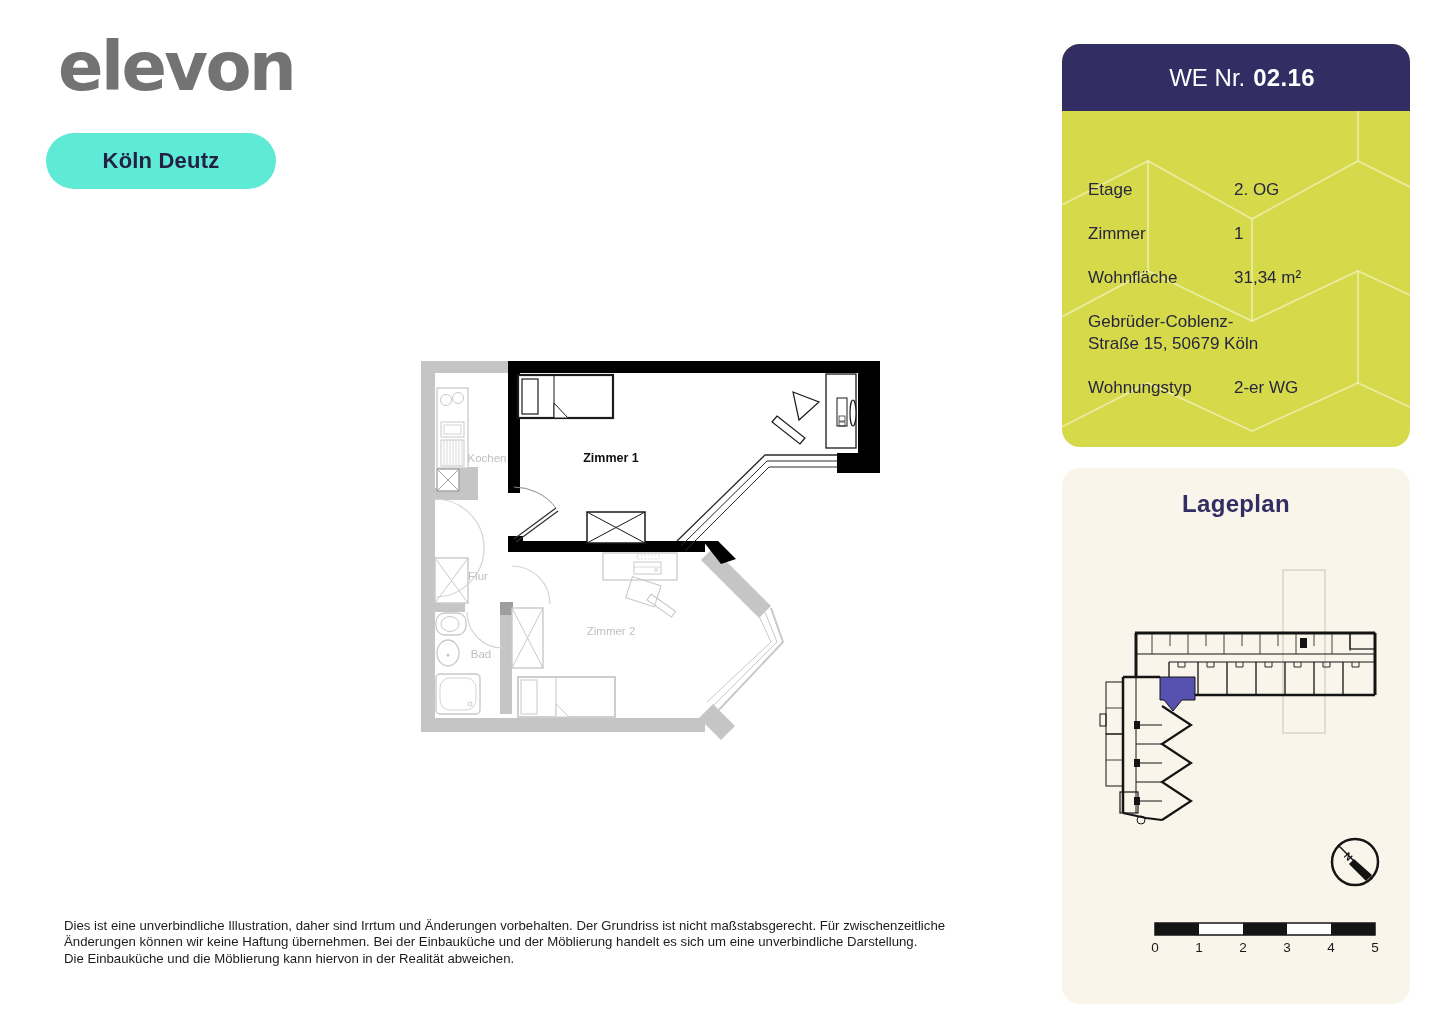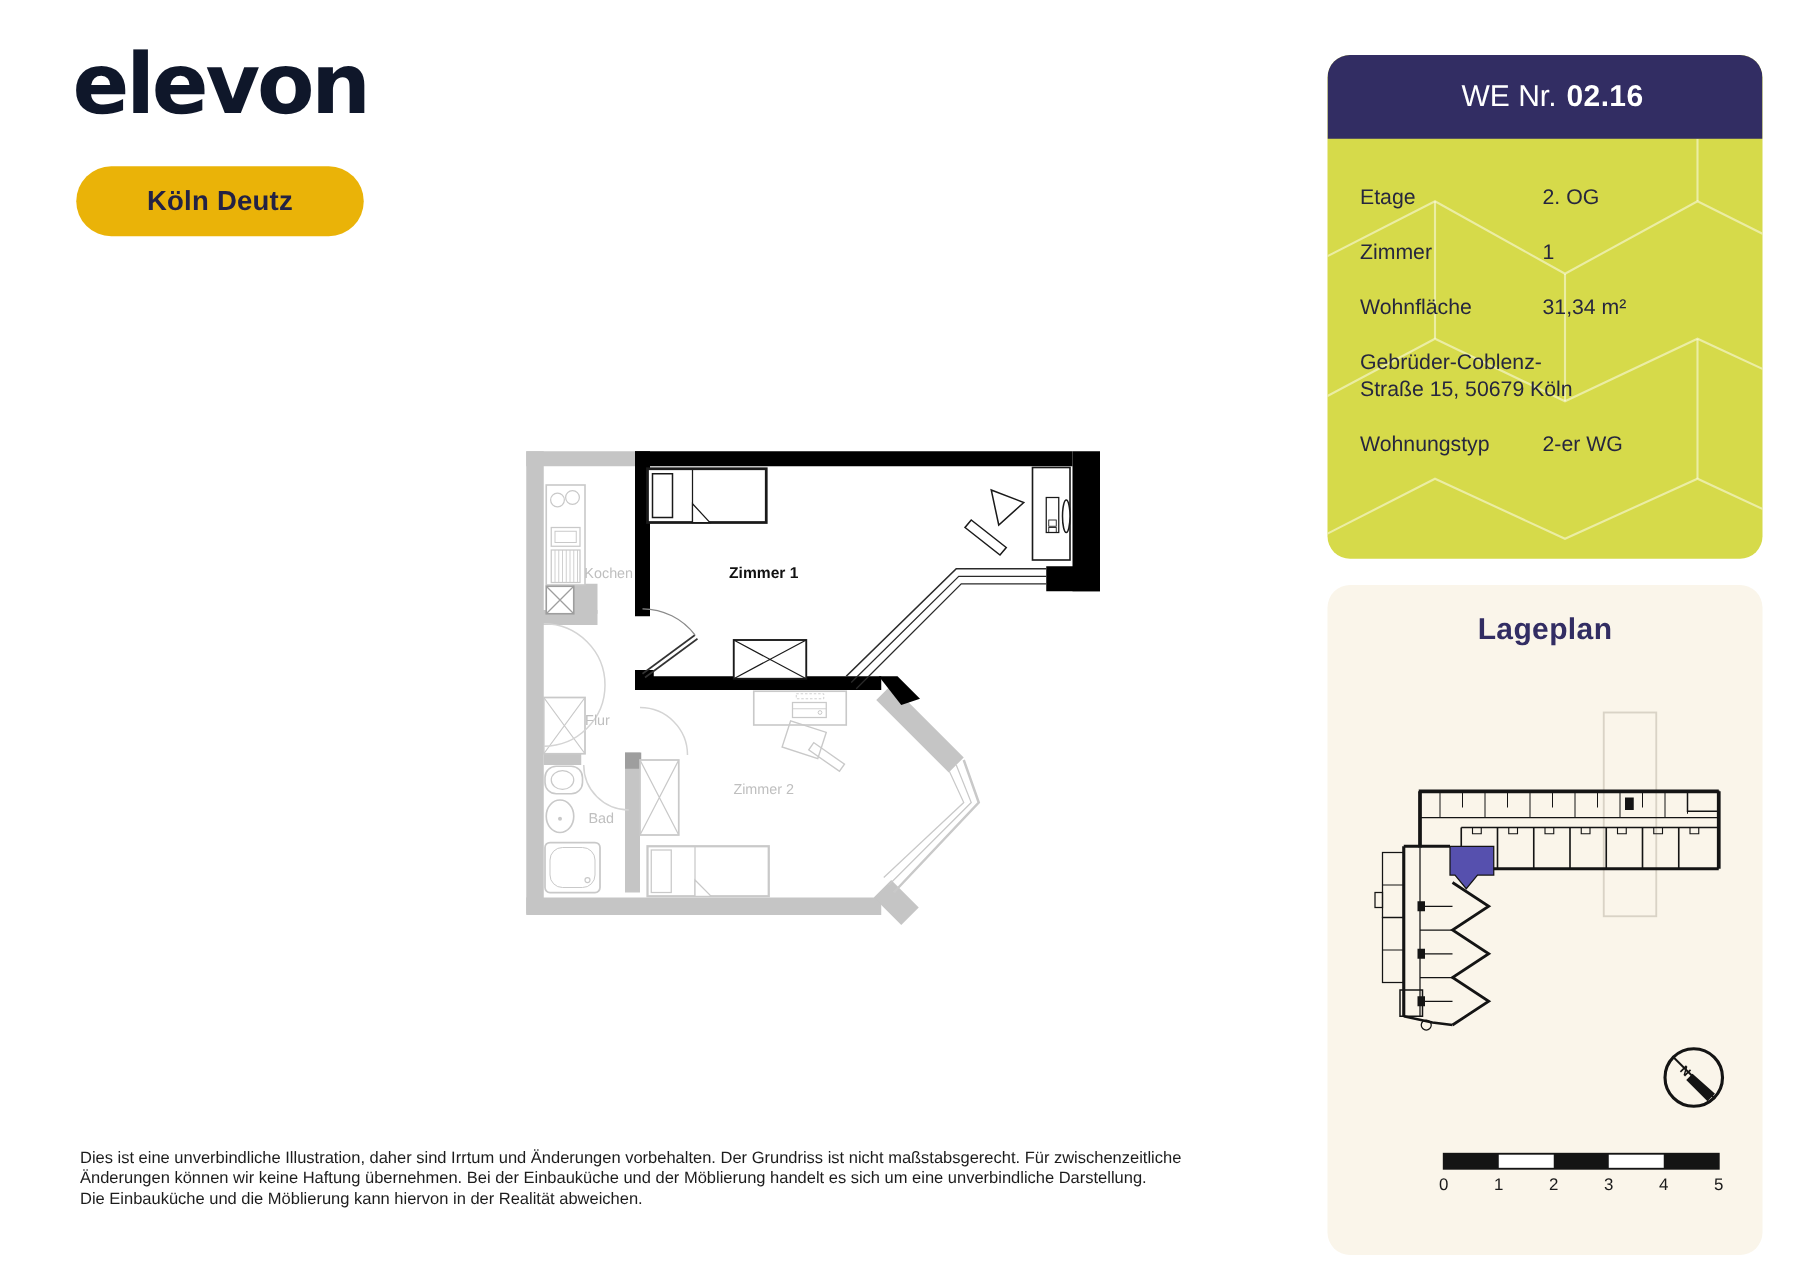--- a/index.html
+++ b/index.html
@@ -4,43 +4,43 @@
 <style>
   html,body{margin:0;padding:0;}
   body{
     width:1440px;height:1019px;position:relative;background:#ffffff;
     font-family:"Liberation Sans", sans-serif;overflow:hidden;color:#1c1c1c;
   }
   
   .logo{
     position:absolute;left:58px;top:28px;
     font-family:"DejaVu Sans", sans-serif;
-    font-size:67px;font-weight:700;letter-spacing:-2.5px;color:#0f172a;
+    font-size:67px;font-weight:700;letter-spacing:-2.5px;color:#737373;
   }
   .location-pill{
-    position:absolute;left:61px;top:133px;width:230px;height:56px;
-    background:#eab308;border-radius:28px;
+    position:absolute;left:46px;top:133px;width:230px;height:56px;
+    background:#5eead4;border-radius:28px;
     display:flex;align-items:center;justify-content:center;
     color:#232244;font-size:22px;font-weight:700;letter-spacing:.2px;
   }
   
   .unit-card{
     position:absolute;left:1062px;top:44px;width:348px;height:403px;
     border-radius:18px;overflow:hidden;background:#d6da4a;
   }
   .unit-card-header{
     position:relative;height:67px;background:#322d63;color:#ffffff;
     display:flex;align-items:center;justify-content:center;gap:8px;
     font-size:24px;z-index:3;padding-left:12px;
   }
   .title-prefix{font-weight:400}
   .title-number{font-weight:700;letter-spacing:.3px}
   .unit-card-body{position:relative;height:336px;}
   .card-pattern{position:absolute;inset:0;z-index:1;}
-  .unit-rows{position:relative;z-index:2;padding:36px 0 0 26px;}
+  .unit-rows{position:relative;z-index:2;padding:68px 0 0 26px;}
   .info-row{display:flex;margin-bottom:22px;font-size:17px;line-height:22px;color:#26263e;}
   .info-row .label{width:146px;flex:none;}
   .info-row .value{width:176px;flex:none;}
   
   .lageplan-card{
     position:absolute;left:1062px;top:468px;width:348px;height:536px;
     border-radius:18px;background:#faf5ea;overflow:hidden;
   }
   .lageplan-title{
     position:relative;z-index:2;text-align:center;padding-top:22px;

